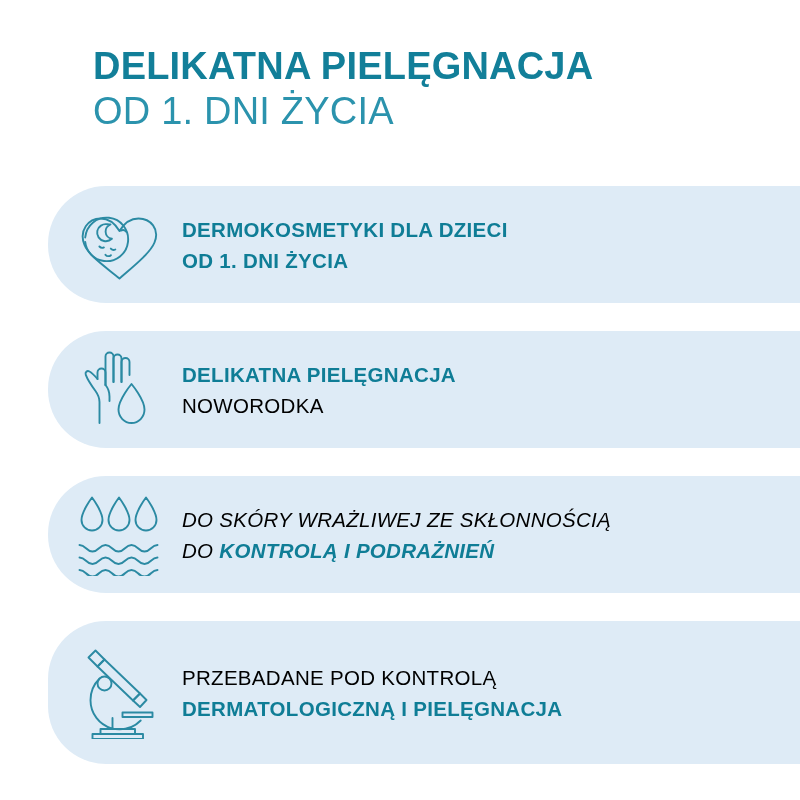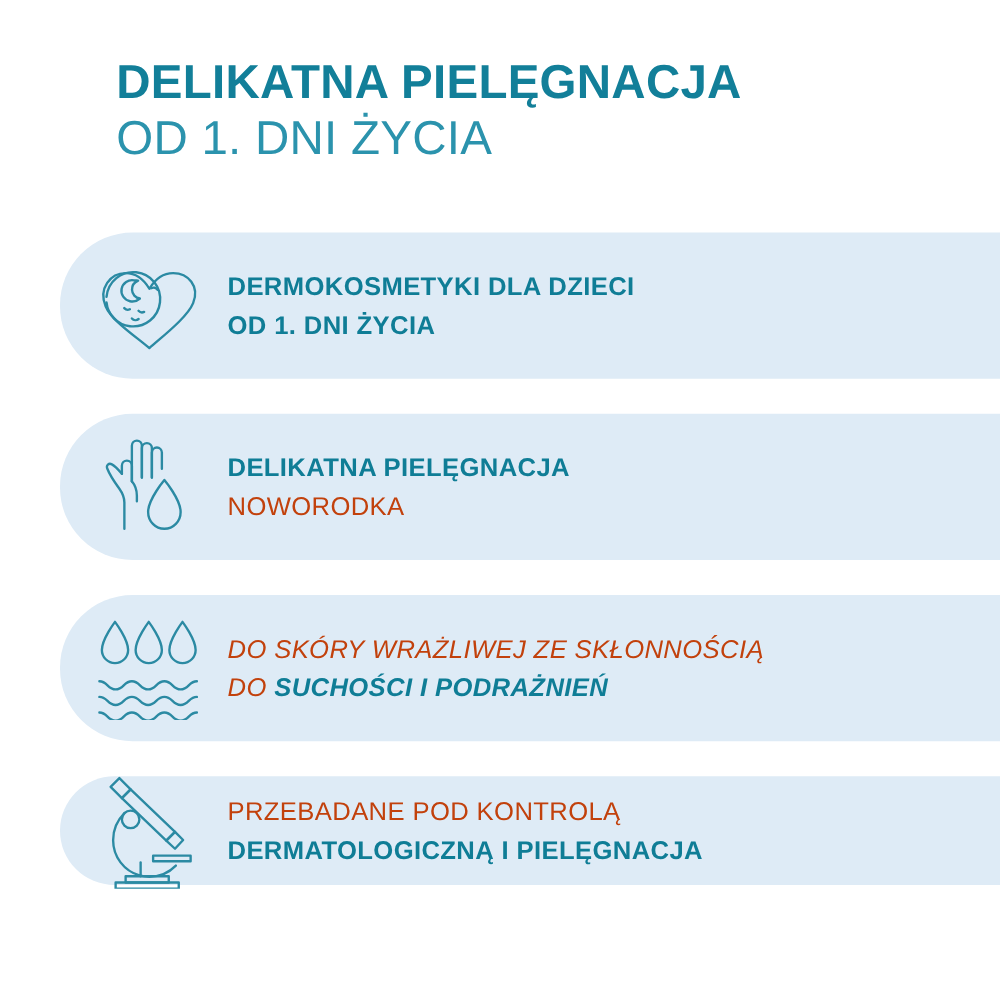--- a/index.html
+++ b/index.html
@@ -57,21 +57,21 @@
     border-bottom-left-radius: 58px;
     border-top-right-radius: 0;
     border-bottom-right-radius: 0;
     display: flex;
     align-items: center;
     box-sizing: border-box;
   }
   .card-1 { height: 117px; margin-bottom: 28px; }
   .card-2 { height: 117px; margin-bottom: 28px; }
   .card-3 { height: 117px; margin-bottom: 28px; font-style: italic; }
-  .card-4 { height: 87px; margin-bottom: 0; }
+  .card-4 { height: 143px; margin-bottom: 0; }
 
   .card-icon {
     width: 134px;
     min-width: 134px;
     display: flex;
     align-items: center;
     justify-content: center;
     padding-left: 8px;
     box-sizing: border-box;
   }
@@ -89,21 +89,21 @@
     line-height: 31px;
     letter-spacing: 0.3px;
     white-space: nowrap;
   }
   .w-bold {
     font-weight: bold;
     color: #0f7d96;
   }
   .w-reg {
     font-weight: normal;
-    color: #c2410c;
+    color: #000000;
   }
   .seg { display: inline; }
 </style>
 </head>
 <body>
 
 <div class="header">
   <span class="header-line header-line-1">DELIKATNA PIELĘGNACJA</span>
   <span class="header-line header-line-2">OD 1. DNI ŻYCIA</span>
 </div>
@@ -163,21 +163,21 @@
         <path d="M3.5 51 C10 51 10 57.5 16.5 57.5 C23 57.5 23 51 29.5 51 C36 51 36 57.5 42.5 57.5 C49 57.5 49 51 55.5 51 C62 51 62 57.5 68.5 57.5 C75 57.5 75 51 81.5 51"></path>
         <path d="M3.5 63.5 C10 63.5 10 70 16.5 70 C23 70 23 63.5 29.5 63.5 C36 63.5 36 70 42.5 70 C49 70 49 63.5 55.5 63.5 C62 63.5 62 70 68.5 70 C75 70 75 63.5 81.5 63.5"></path>
         <path d="M3.5 76 C10 76 10 82.5 16.5 82.5 C23 82.5 23 76 29.5 76 C36 76 36 82.5 42.5 82.5 C49 82.5 49 76 55.5 76 C62 76 62 82.5 68.5 82.5 C75 82.5 75 76 81.5 76"></path>
       </svg>
     </div>
     <div class="card-text">
       <div class="card-line">
         <span class="seg w-reg">DO SKÓRY WRAŻLIWEJ ZE SKŁONNOŚCIĄ</span>
       </div>
       <div class="card-line">
-        <span class="seg w-reg">DO </span><span class="seg w-bold">SUCHOŚCI I PODRAŻNIEŃ</span>
+        <span class="seg w-reg">DO </span><span class="seg w-bold">KONTROLĄ I PODRAŻNIEŃ</span>
       </div>
     </div>
   </div>
 
   <div class="card card-4">
     <div class="card-icon">
       <svg width="82" height="92" viewBox="0 0 82 92" fill="none" stroke="#2b8aa3" stroke-width="1.9" stroke-linecap="round" stroke-linejoin="round">
         <path d="M10.5 10.5 L17.5 3.5 L26.5 12.5 L19.5 19.5 Z"></path>
         <path d="M19.5 19.5 L26.5 12.5 L62 46.5 L55 53.5 Z"></path>
         <path d="M55 53.5 L62 46.5 L68.5 53 L62 60 Z"></path>

